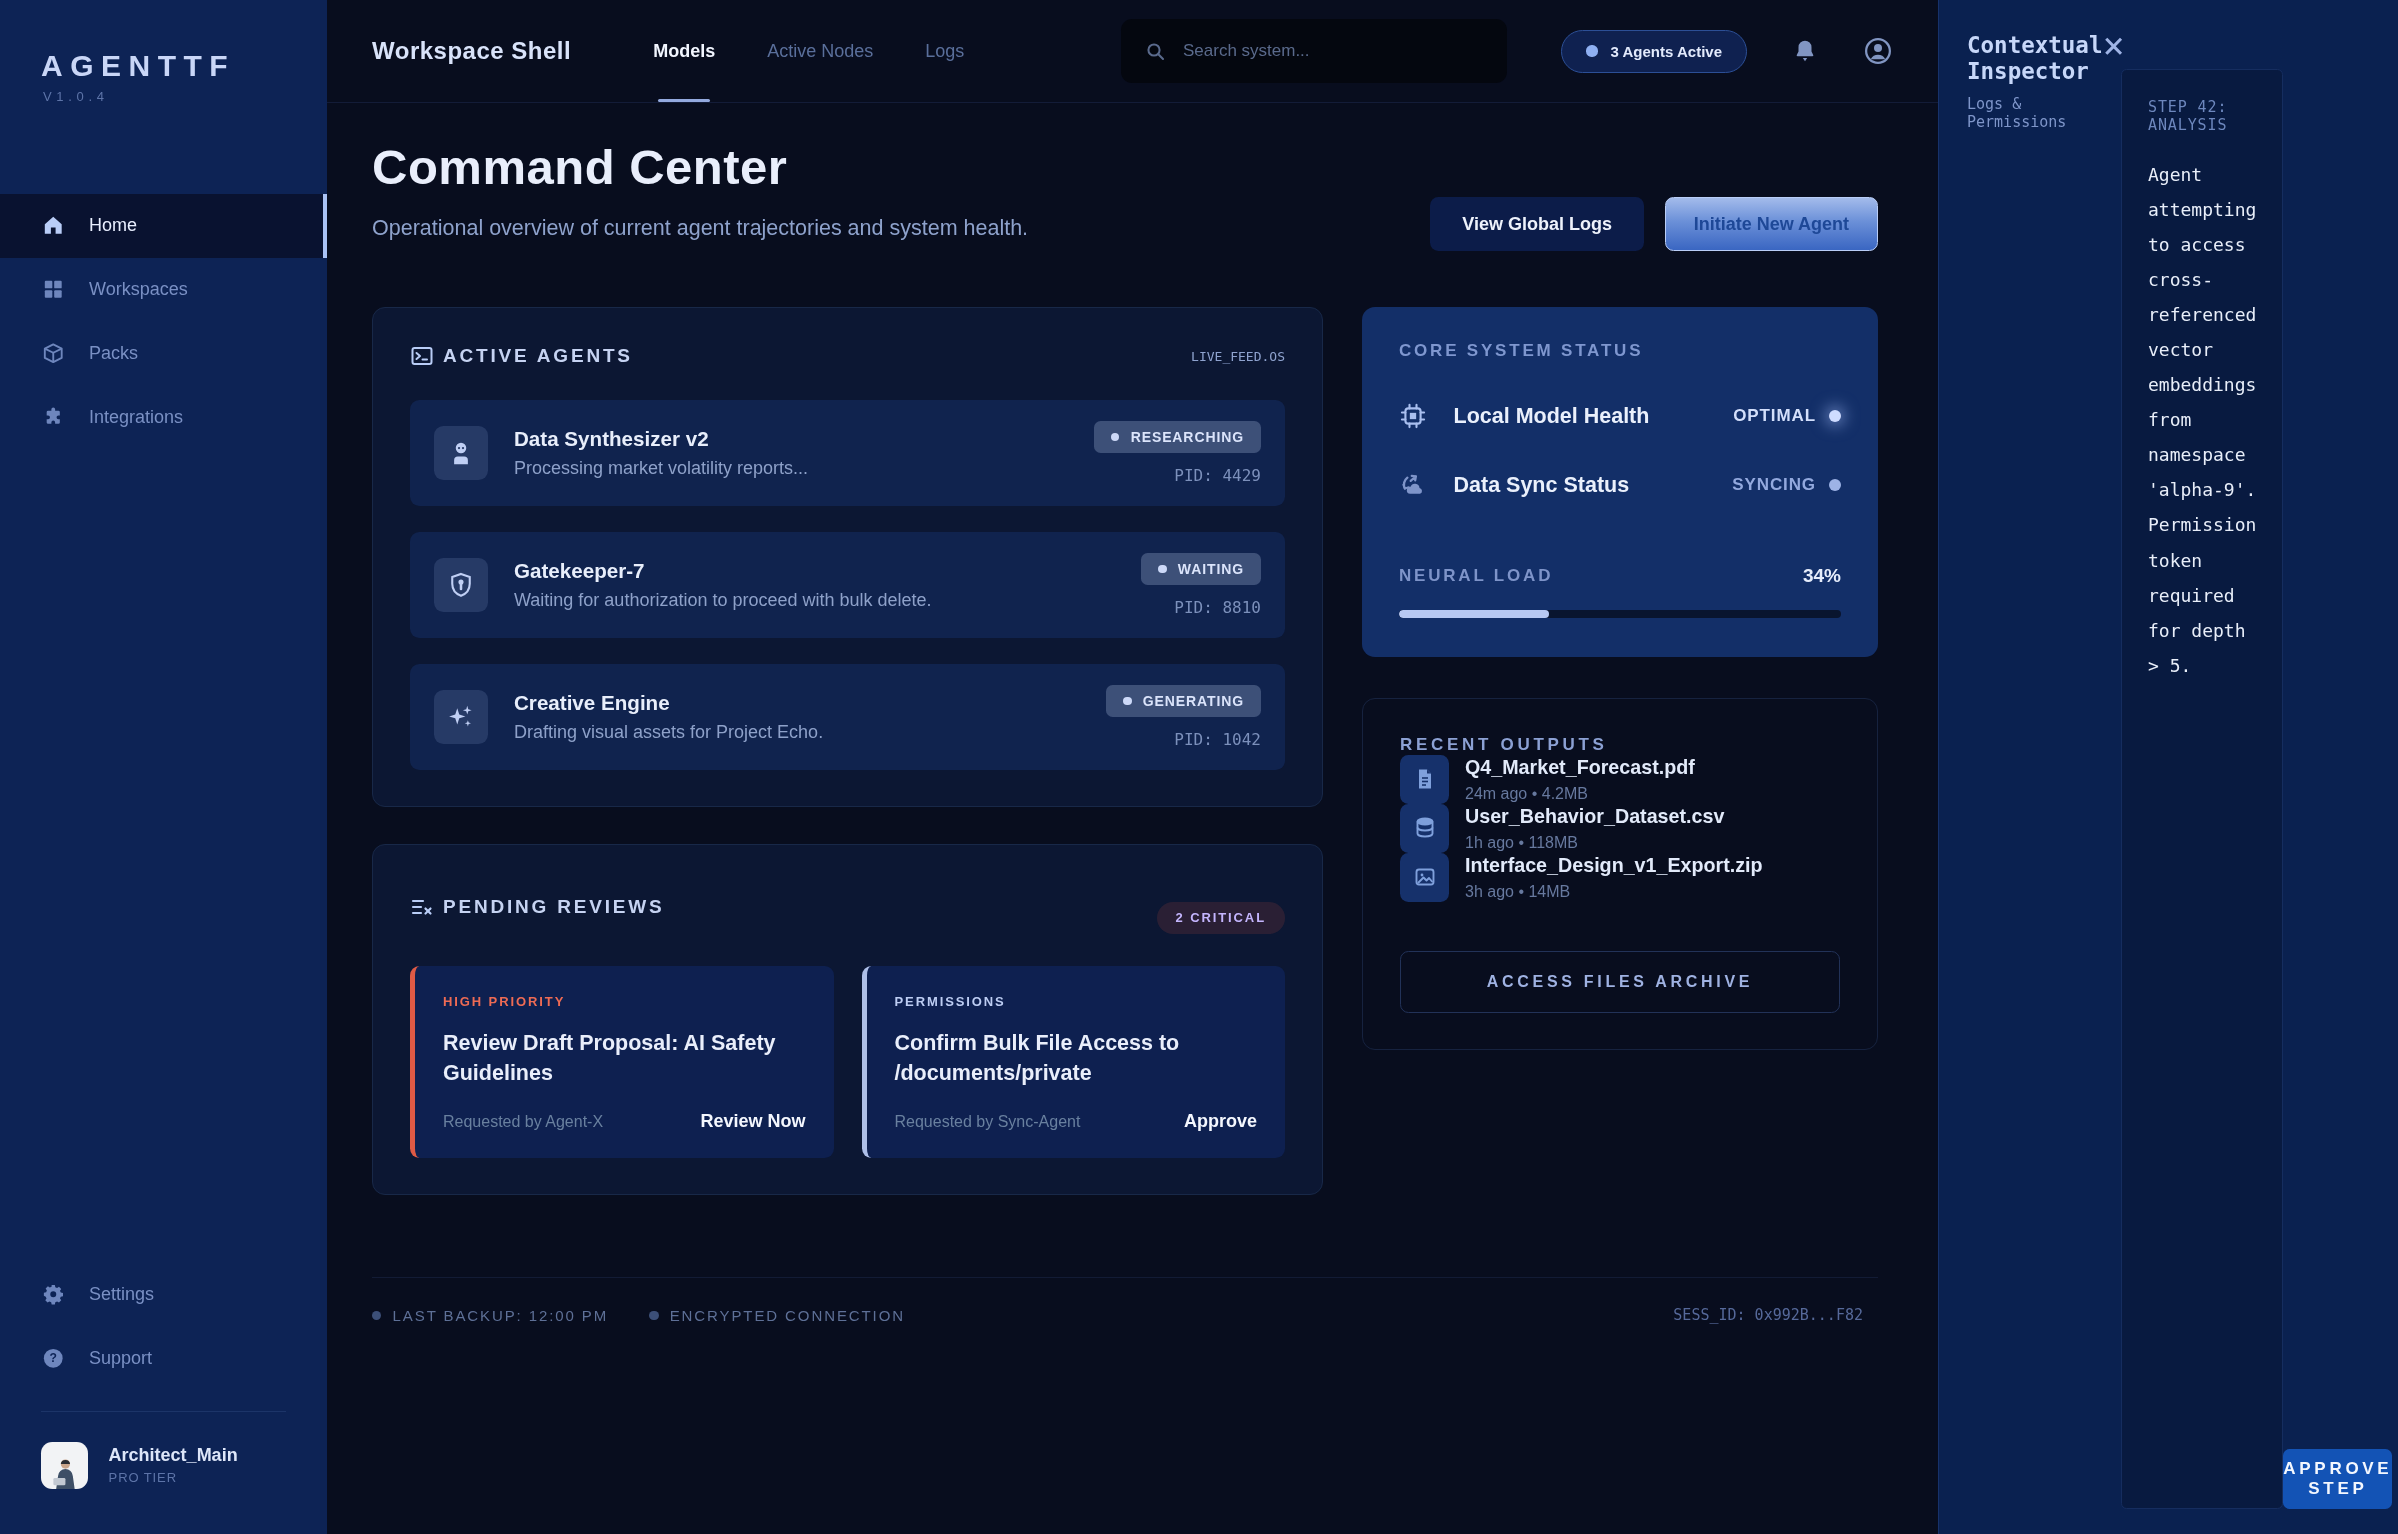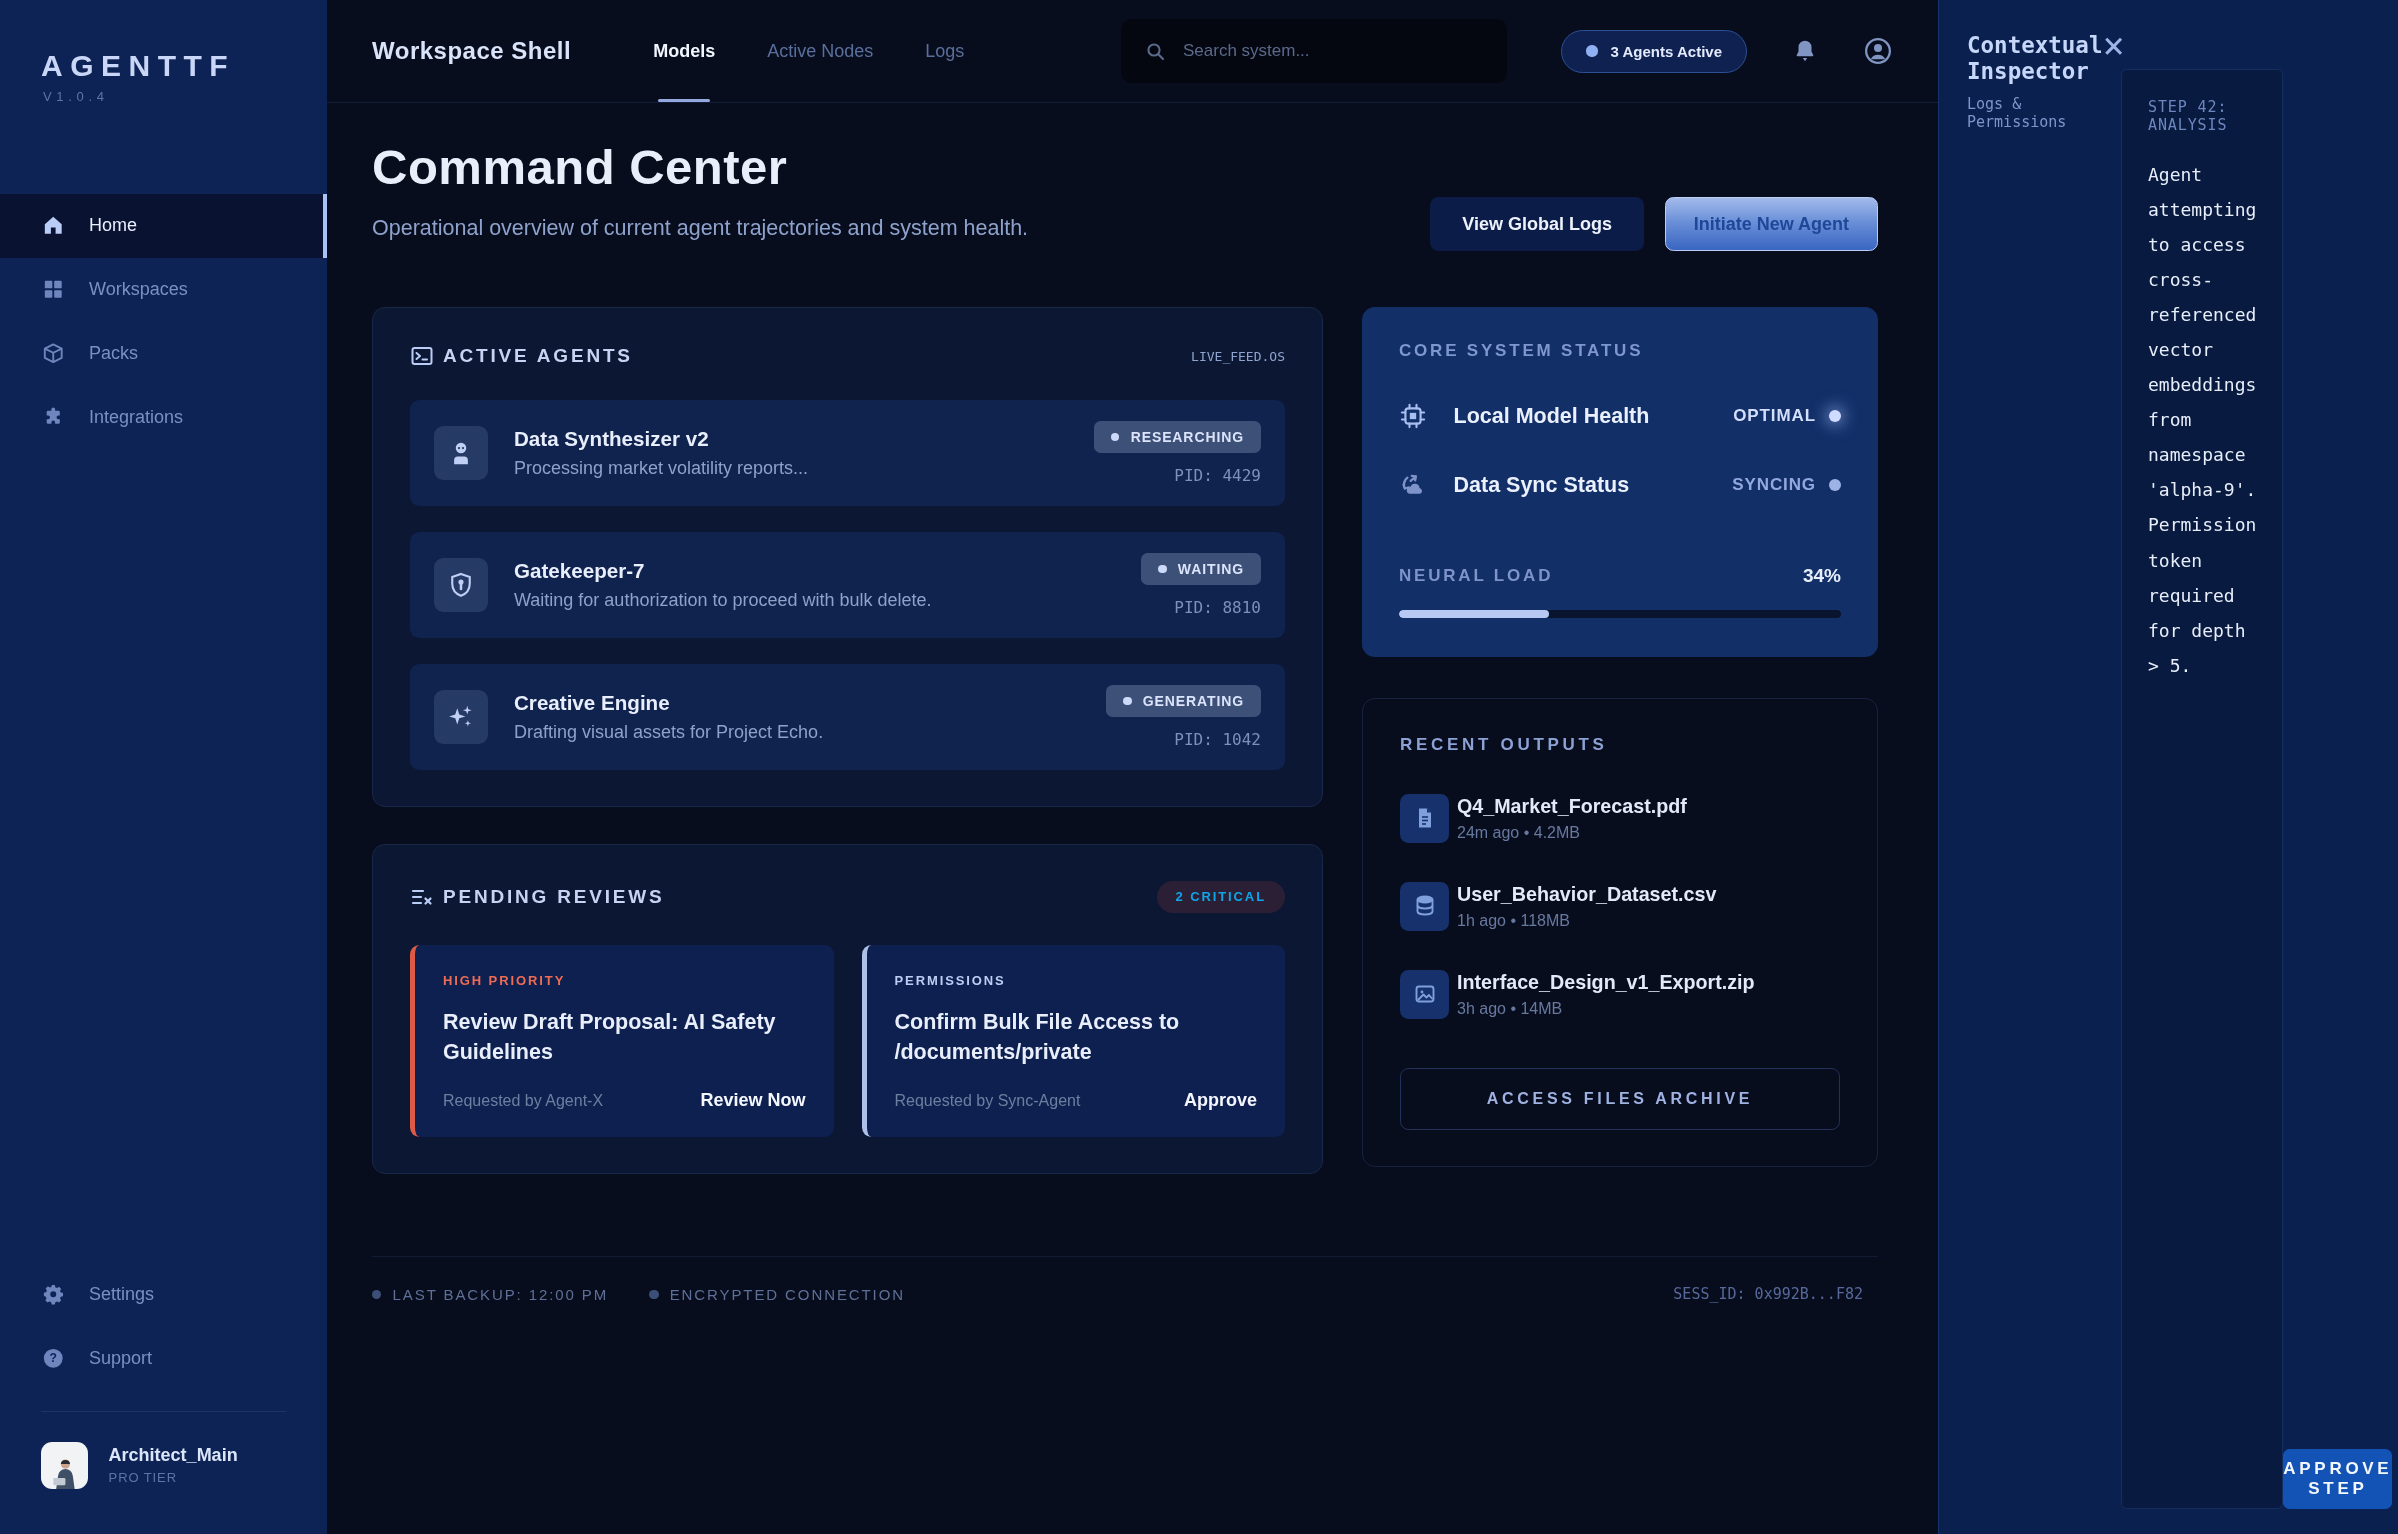--- a/index.html
+++ b/index.html
@@ -124,21 +124,21 @@
     display:inline-flex; align-items:center; gap:11.2px;
     background:#3d5078; border-radius:6.6px; padding:8.4px 17px;
     font-size:14px; font-weight:800; letter-spacing:0.9px; color:#dbe4fb;
   }
   .badge-dot { width:8.4px; height:8.4px; border-radius:50%; background:#cdd9f8; }
   .agent-pid { font-size:16px; color:#7c90bb; margin-top:13px; }
 
   .pending-panel { margin-top:37px; }
   .critical-badge {
     margin-left:auto; background:rgba(226,84,62,0.14); border-radius:17px;
-    padding:8.4px 19px; font-size:13px; font-weight:800; letter-spacing:1.9px; color:#0ea5e9;
+    padding:8.4px 19px; font-size:13px; font-weight:800; letter-spacing:1.9px; color:#c4b5fd;margin-top:21px;
   }
   .review-grid { display:grid; grid-template-columns:1fr 1fr; gap:28px; }
   .review-card {
     background:#0e2050; border-radius:9.4px; padding:28px 28px 26px;
     display:flex; flex-direction:column; min-height:176px;
   }
   .review-card.red { border-left:5.6px solid #df5a45; }
   .review-card.blue { border-left:5.6px solid #aebfe8; }
   .review-tag { font-size:13px; font-weight:800; letter-spacing:1.9px; }
   .review-tag.red { color:#ee6b54; }
@@ -159,21 +159,21 @@
   .glow-dot { width:12px; height:12px; border-radius:50%; background:#cfdcff; box-shadow:0 0 15px 3.7px rgba(170,195,255,0.55); }
   .dim-dot { width:12px; height:12px; border-radius:50%; background:#9db3e6; }
   .neural-row { display:flex; align-items:center; margin-top:66px; }
   .neural-label { font-size:17px; font-weight:700; letter-spacing:2.8px; color:#7e94c9; }
   .neural-val { margin-left:auto; font-size:19px; font-weight:700; color:#e6edfb; }
   .track { margin-top:22.5px; height:8.4px; border-radius:4.7px; background:#09152f; overflow:hidden; }
   .fill { height:100%; border-radius:4.7px; background:#b7c8f2; }
 
   .outputs-panel { margin-top:41px; background:transparent; border:0.9px solid #16223f; }
   .outputs-title { font-size:17px; font-weight:800; letter-spacing:3.7px; color:#8ca1d4; }
-  .file-row { display:flex; align-items:center; gap:8px; margin-top:39px; cursor:pointer; }
+  .file-row { display:flex; align-items:center; gap:16px; cursor:pointer; }
   .file-tile {
     width:49px; height:49px; border-radius:8.4px; background:#16316b;
     display:flex; align-items:center; justify-content:center; color:#7fa0dc; flex-shrink:0;
   }
   .file-name { font-size:19.7px; font-weight:700; color:#e2eafa; }
   .file-meta { font-size:16px; color:#67799f; margin-top:6.6px; }
   .archive-btn {
     margin-top:49px; width:100%; height:62px;
     background:transparent; border:0.9px solid #223258; border-radius:8.4px;
     font-size:16px; font-weight:800; letter-spacing:3.7px; color:#9fb2e2; cursor:pointer;

